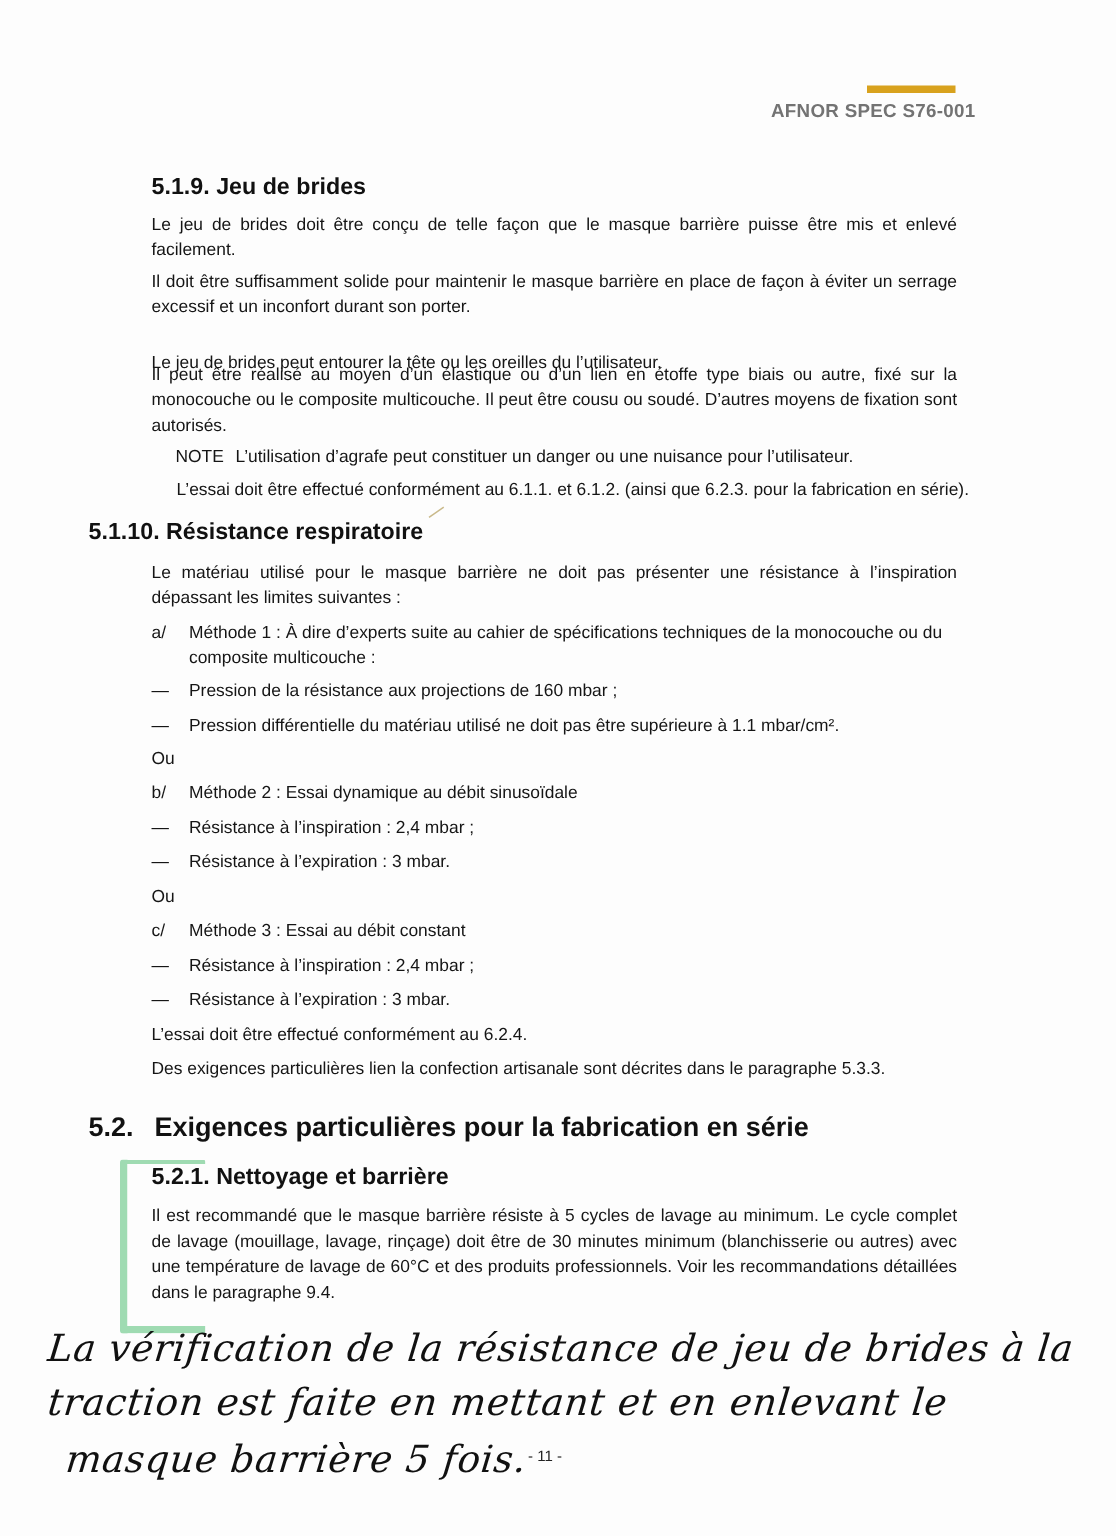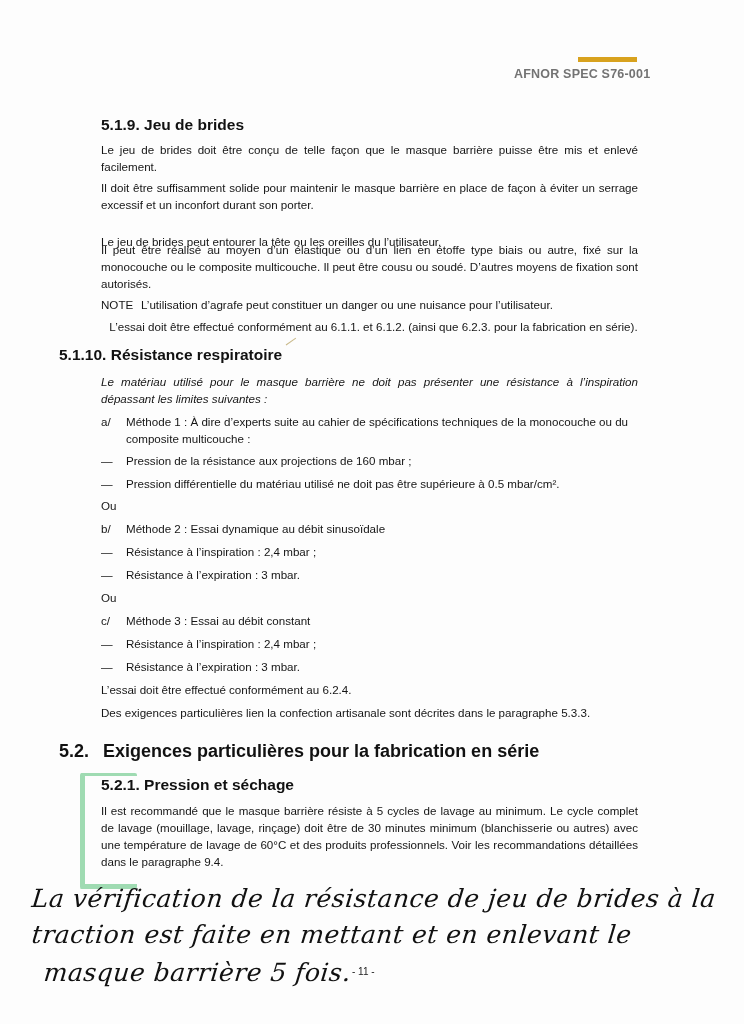--- a/index.html
+++ b/index.html
@@ -8,58 +8,58 @@
       font-family:"Liberation Sans", sans-serif; color:#1a1a1a;
     }
     .hdr-bar { position:absolute; left:578px; top:57px; width:59px; height:5px; background:#d8a21e; }
     .hdr-ref { position:absolute; left:514px; top:67px; font-size:12.5px; font-weight:bold; color:#737373; letter-spacing:0.2px; }
     .h3 { position:absolute; font-weight:bold; font-size:15.5px; color:#111; }
     .h2 { position:absolute; font-weight:bold; font-size:18px; color:#111; }
     .p { position:absolute; font-size:11.6px; line-height:17px; text-align:justify; color:#151515; }
     .li { position:absolute; font-size:11.6px; line-height:17px; color:#151515; }
     .li .mark { position:absolute; left:0; top:0; }
     .li .txt { position:absolute; left:25px; top:0; width:515px; }
-    .note-k { display:inline-block; width:40px; }
+    .note-k { display:inline-block; width:40px;margin-left:16px; }
     .pageno { position:absolute; left:352px; top:966px; font-size:10px; color:#222; }
     .bracket { position:absolute; left:80px; top:773px; width:52px; height:108px;
       border-left:5px solid #8fd6a6; border-top:3px solid #8fd6a6; border-bottom:5px solid #8fd6a6; opacity:0.85; border-radius:2px; }
     .hand { position:absolute; font-family:"DejaVu Serif", serif; font-style:italic; font-size:25px; color:#111; letter-spacing:0.5px; transform:skewX(-6deg); }
     .tick { position:absolute; left:285px; top:341px; width:12px; height:1.3px; background:#c9b98a; transform:rotate(-35deg); }
   </style>
 </head>
 <body>
 
 <div class="hdr-bar"></div>
 <div class="hdr-ref">AFNOR SPEC S76-001</div>
 
 <div class="h3" style="left:101px;top:116px;">5.1.9. Jeu de brides</div>
 <div class="p" style="left:101px;top:141px;width:537px;">Le jeu de brides doit être conçu de telle façon que le masque barrière puisse être mis et enlevé facilement.</div>
 <div class="p" style="left:101px;top:179px;width:537px;">Il doit être suffisamment solide pour maintenir le masque barrière en place de façon à éviter un serrage excessif et un inconfort durant son porter.</div>
 <div class="p" style="left:101px;top:217px;width:537px;margin-top:16px;">Le jeu de brides peut entourer la tête ou les oreilles du l’utilisateur.</div>
 <div class="p" style="left:101px;top:241px;width:537px;">Il peut être réalisé au moyen d’un élastique ou d’un lien en étoffe type biais ou autre, fixé sur la monocouche ou le composite multicouche. Il peut être cousu ou soudé. D’autres moyens de fixation sont autorisés.</div>
 <div class="p" style="left:101px;top:296px;width:537px;">
   <span class="note-k">NOTE</span><span>L’utilisation d’agrafe peut constituer un danger ou une nuisance pour l’utilisateur.</span>
 </div>
-<div class="p" style="left:101px;top:318px;width:545px;text-align:center;">L’essai doit être effectué conformément au 6.1.1. et 6.1.2. (ainsi que 6.2.3. pour la fabrication en série).</div>
+<div class="p" style="left:101px;top:318px;width:545px;text-align:right;">L’essai doit être effectué conformément au 6.1.1. et 6.1.2. (ainsi que 6.2.3. pour la fabrication en série).</div>
 
 <div class="h3" style="left:59px;top:346px;">5.1.10. Résistance respiratoire</div>
 <div class="tick"></div>
-<div class="p" style="left:101px;top:373px;width:537px;font-style:italic;">Le matériau utilisé pour le masque barrière ne doit pas présenter une résistance à l’inspiration dépassant les limites suivantes :</div>
+<div class="p" style="left:101px;top:373px;width:537px;">Le matériau utilisé pour le masque barrière ne doit pas présenter une résistance à l’inspiration dépassant les limites suivantes :</div>
 
 <div class="li" style="left:101px;top:413px;width:540px;height:34px;">
   <span class="mark">a/</span>
   <span class="txt">Méthode 1 : À dire d’experts suite au cahier de spécifications techniques de la monocouche ou du composite multicouche :</span>
 </div>
 <div class="li" style="left:101px;top:452px;width:540px;height:17px;">
   <span class="mark">—</span>
   <span class="txt">Pression de la résistance aux projections de 160 mbar ;</span>
 </div>
 <div class="li" style="left:101px;top:475px;width:540px;height:17px;">
   <span class="mark">—</span>
-  <span class="txt">Pression différentielle du matériau utilisé ne doit pas être supérieure à 0.5 mbar/cm².</span>
+  <span class="txt">Pression différentielle du matériau utilisé ne doit pas être supérieure à 1.1 mbar/cm².</span>
 </div>
 <div class="p" style="left:101px;top:497px;">Ou</div>
 
 <div class="li" style="left:101px;top:520px;width:540px;height:17px;">
   <span class="mark">b/</span>
   <span class="txt">Méthode 2 : Essai dynamique au débit sinusoïdale</span>
 </div>
 <div class="li" style="left:101px;top:543px;width:540px;height:17px;">
   <span class="mark">—</span>
   <span class="txt">Résistance à l’inspiration : 2,4 mbar ;</span>
@@ -84,20 +84,20 @@
 </div>
 <div class="p" style="left:101px;top:681px;">L’essai doit être effectué conformément au 6.2.4.</div>
 <div class="p" style="left:101px;top:704px;">Des exigences particulières lien la confection artisanale sont décrites dans le paragraphe 5.3.3.</div>
 
 <div class="h2" style="left:59px;top:741px;">
   <span style="display:inline-block;width:44px;">5.2.</span><span>Exigences particulières pour la fabrication en série</span>
 </div>
 
 <div class="bracket"></div>
 
-<div class="h3" style="left:101px;top:776px;">5.2.1. Pression et séchage</div>
+<div class="h3" style="left:101px;top:776px;">5.2.1. Nettoyage et barrière</div>
 <div class="p" style="left:101px;top:802px;width:537px;">Il est recommandé que le masque barrière résiste à 5 cycles de lavage au minimum. Le cycle complet de lavage (mouillage, lavage, rinçage) doit être de 30 minutes minimum (blanchisserie ou autres) avec une température de lavage de 60°C et des produits professionnels. Voir les recommandations détaillées dans le paragraphe 9.4.</div>
 
 <div class="hand" style="left:32px;top:884px;">La vérification de la résistance de jeu de brides à la</div>
 <div class="hand" style="left:32px;top:920px;">traction est faite en mettant et en enlevant le</div>
 <div class="hand" style="left:44px;top:958px;">masque barrière 5 fois.</div>
 
 <div class="pageno">- 11 -</div>
 
 </body></html>

